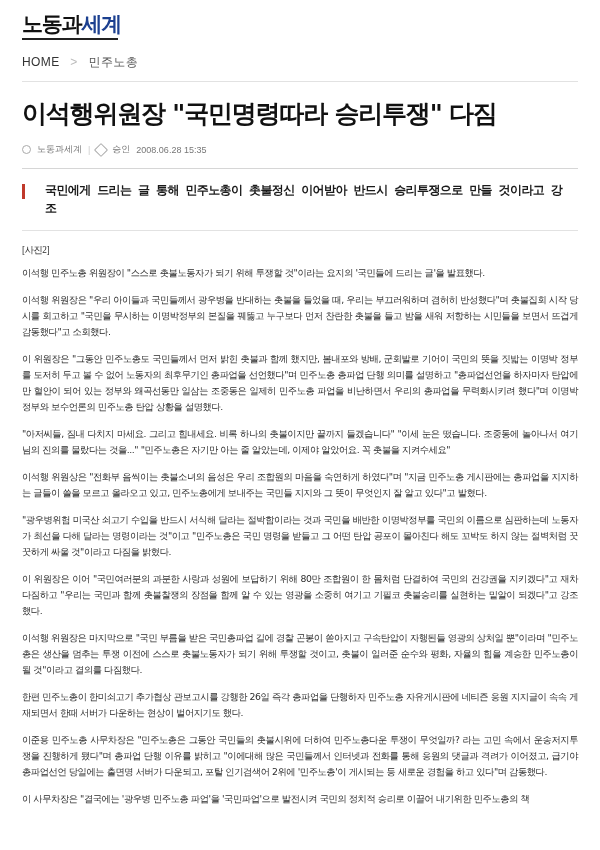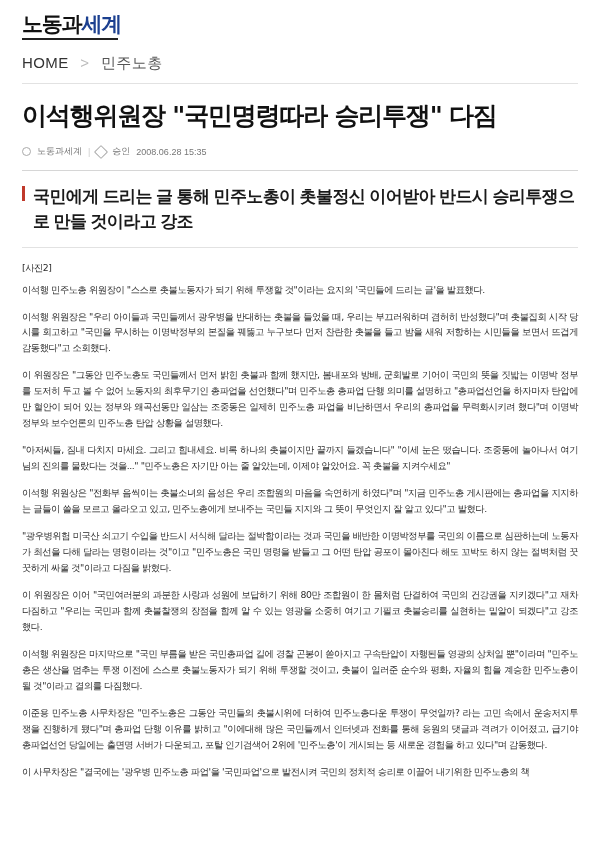--- a/index.html
+++ b/index.html
@@ -47,21 +47,21 @@
   .logo-rule {
     margin-top: 3px;
     width: 96px;
     height: 2px;
     background: #222222;
   }
 
   
   .breadcrumb {
     padding: 8px 22px 0 22px;
-    font-size: 15px;
+    font-size: 12px;
     color: #555555;
     letter-spacing: 0.4px;
   }
   .breadcrumb .crumb {
     color: #555555;
     text-decoration: none;
   }
   .breadcrumb .crumb.home {
     color: #333333;
   }
@@ -133,27 +133,27 @@
     position: relative;
   }
   .lead-wrap:before {
     content: "";
     position: absolute;
     left: 0; top: 1px;
     width: 3px; height: 15px;
     background: #c0392b;
   }
   .lead {
-    font-family: Liberation Sans, sans-serif;
-    font-size: 17px;
+    font-family: Liberation Mono, monospace;
+    font-size: 12px;
     font-weight: bold;
     letter-spacing: -0.6px;
     color: #1a1a1a;
     line-height: 1.45;
-    margin: 0;
+    margin: 12px;
   }
 
   .hr-after-lead {
     margin: 12px 22px 0 22px;
     height: 1px;
     background: #e2e2e2;
   }
 
   
   .body {
@@ -164,20 +164,21 @@
     font-size: 9.3px;
     line-height: 1.72;
     letter-spacing: -0.45px;
     color: #2b2b2b;
     margin: 0 0 11px 0;
     text-align: justify;
   }
   .body p.photo-cue {
     color: #2b2b2b;
     margin-bottom: 6px;
+    font-family: Liberation Serif, serif;
   }
 </style>
 </head>
 <body>
 
 <div class="page">
 
   <div class="masthead">
     <div class="logo">
       <div class="logo-text"><span>노동과</span><span class="accent">세계</span></div>
@@ -217,17 +218,18 @@
   <div class="body">
     <p class="photo-cue">[사진2]</p>
     <p>이석행 민주노총 위원장이 "스스로 촛불노동자가 되기 위해 투쟁할 것"이라는 요지의 '국민들에 드리는 글'을 발표했다.</p>
     <p>이석행 위원장은 "우리 아이들과 국민들께서 광우병을 반대하는 촛불을 들었을 때, 우리는 부끄러워하며 겸허히 반성했다"며 촛불집회 시작 당시를 회고하고 "국민을 무시하는 이명박정부의 본질을 꿰뚫고 누구보다 먼저 찬란한 촛불을 들고 밤을 새워 저항하는 시민들을 보면서 뜨겁게 감동했다"고 소회했다.</p>
     <p>이 위원장은 "그동안 민주노총도 국민들께서 먼저 밝힌 촛불과 함께 했지만, 봄내포와 방배, 군회발로 기어이 국민의 뜻을 짓밟는 이명박 정부를 도저히 두고 볼 수 없어 노동자의 최후무기인 총파업을 선언했다"며 민주노총 총파업 단행 의미를 설명하고 "총파업선언을 하자마자 탄압에만 혈안이 되어 있는 정부와 왜곡선동만 일삼는 조중동은 일제히 민주노총 파업을 비난하면서 우리의 총파업을 무력화시키려 했다"며 이명박정부와 보수언론의 민주노총 탄압 상황을 설명했다.</p>
     <p>"아저씨들, 짐내 다치지 마세요. 그리고 힘내세요. 비록 하나의 촛불이지만 끝까지 들겠습니다" "이세 눈은 떴습니다. 조중동에 놀아나서 여기님의 진의를 물랐다는 것을..." "민주노총은 자기만 아는 줄 알았는데, 이제야 알았어요. 꼭 촛불을 지켜수세요"</p>
     <p>이석행 위원상은 "전화부 음씩이는 촛불소녀의 음성은 우리 조합원의 마음을 숙연하게 하였다"며 "지금 민주노총 게시판에는 총파업을 지지하는 글들이 쓸을 모르고 올라오고 있고, 민주노총에게 보내주는 국민들 지지와 그 뜻이 무엇인지 잘 알고 있다"고 발혔다.</p>
     <p>"광우병위험 미국산 쇠고기 수입을 반드시 서식해 달라는 절박함이라는 것과 국민을 배반한 이명박정부를 국민의 이름으로 심판하는데 노동자가 최선을 다해 달라는 명령이라는 것"이고 "민주노총은 국민 명령을 받들고 그 어떤 탄압 공포이 몰아친다 해도 꼬박도 하지 않는 절벽처럼 꿋꿋하게 싸울 것"이라고 다짐을 밝혔다.</p>
     <p>이 위원장은 이어 "국민여러분의 과분한 사랑과 성원에 보답하기 위해 80만 조합원이 한 몸처럼 단결하여 국민의 건강권을 지키겠다"고 재차 다짐하고 "우리는 국민과 함께 촛불찰쟁의 장점을 함께 알 수 있는 영광을 소중히 여기고 기필코 촛불승리를 실현하는 밑알이 되겠다"고 강조했다.</p>
     <p>이석행 위원장은 마지막으로 "국민 부름을 받은 국민총파업 길에 경찰 곤봉이 쏟아지고 구속탄압이 자행된들 영광의 상처일 뿐"이라며 "민주노총은 생산을 멈추는 투쟁 이전에 스스로 촛불노동자가 되기 위해 투쟁할 것이고, 촛불이 일러준 순수와 평화, 자율의 힘을 계승한 민주노총이 될 것"이라고 결의를 다짐했다.</p>
+    <p>한편 민주노총이 한미쇠고기 추가협상 관보고시를 강행한 26일 즉각 총파업을 단행하자 민주노총 자유게시판에 네티즌 응원 지지글이 속속 게재되면서 한때 서버가 다운하는 현상이 벌어지기도 했다.</p>
     <p>이준용 민주노총 사무차장은 "민주노총은 그동안 국민들의 촛불시위에 더하여 민주노총다운 투쟁이 무엇일까? 라는 고민 속에서 운송저지투쟁을 진행하게 됐다"며 총파업 단행 이유를 밝히고 "이에대해 많은 국민들께서 인터넷과 전화를 통해 응원의 댓글과 격려가 이어졌고, 급기야 총파업선언 당일에는 출면명 서버가 다운되고, 포탈 인기검색어 2위에 '민주노총'이 게시되는 등 새로운 경험을 하고 있다"며 감동했다.</p>
     <p>이 사무차장은 "결국에는 '광우병 민주노총 파업'을 '국민파업'으로 발전시켜 국민의 정치적 승리로 이끌어 내기위한 민주노총의 책</p>
   </div>
 
 </div>
 
 </body></html>

